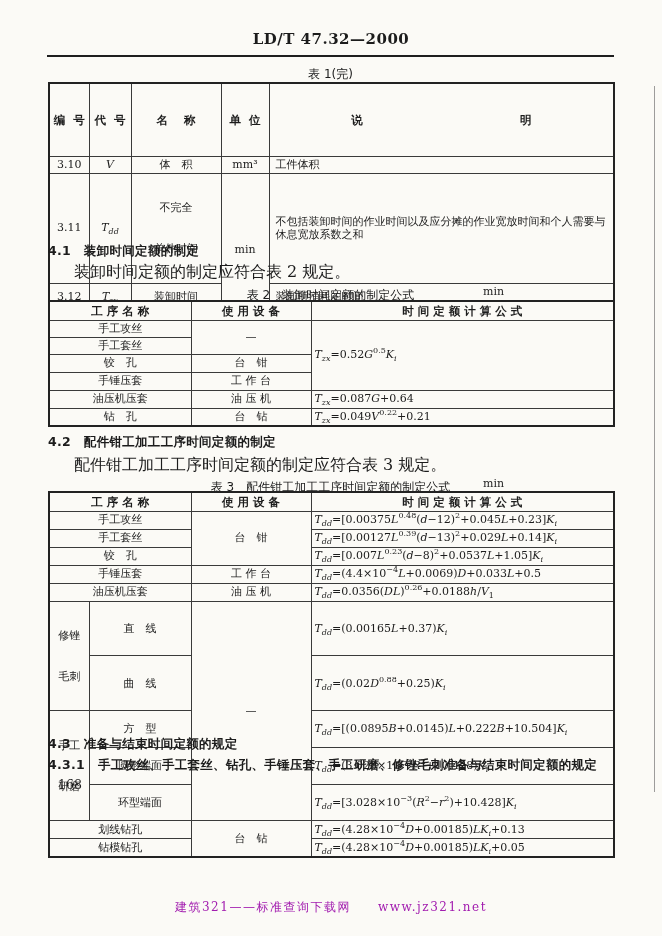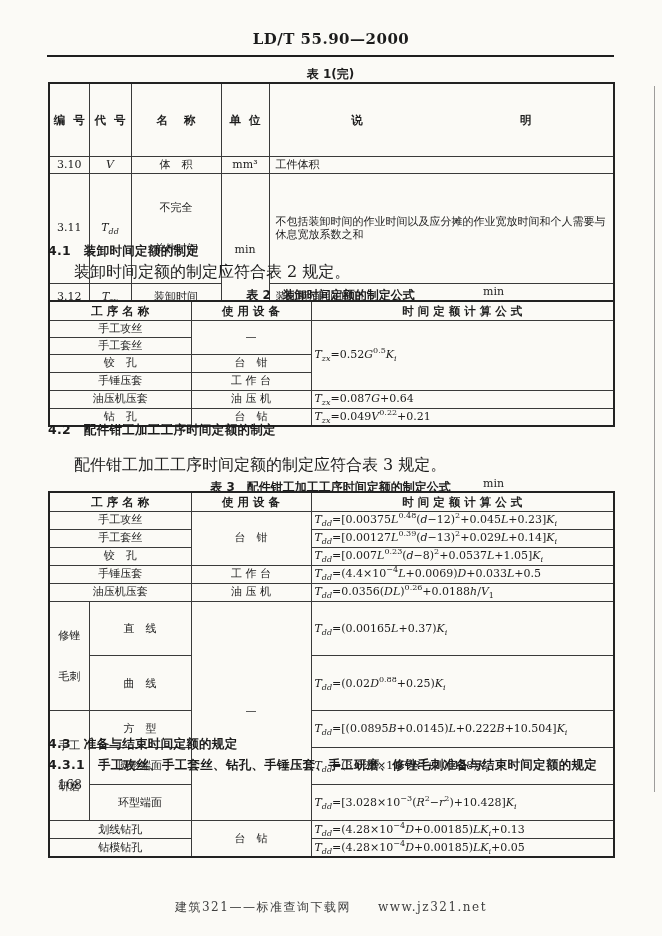--- a/index.html
+++ b/index.html
@@ -3,44 +3,44 @@
 <meta charset="utf-8">
 <style>
   html,body{margin:0;padding:0;background:#888;}
   .page{position:relative;width:662px;height:936px;margin:0 auto;background:#fbfaf6;
         font-family:"DejaVu Serif","Liberation Serif",serif;color:#1c1c1c;overflow:hidden;}
   .abs{position:absolute;}
   .hdr-title{top:30px;left:0;width:662px;text-align:center;font-weight:bold;font-size:15px;letter-spacing:.5px;}
   .hdr-rule{top:55px;left:47px;width:567px;height:2px;background:#1e1e1e;}
   .margin-line{left:654px;top:86px;width:1px;height:706px;background:#6a6a6a;opacity:.65;}
   .cap-wrap{left:48px;width:565px;text-align:center;}
-  .cap{font-weight:bold;font-size:12px;font-family:"DejaVu Sans","Liberation Sans",sans-serif;}
+  .cap{font-weight:normal;font-size:12px;font-family:"DejaVu Sans","Liberation Sans",sans-serif;}
   .cap-unit{position:absolute;left:435px;top:1px;font-weight:normal;font-size:11px;
             font-family:"DejaVu Serif",serif;}
   table{border-collapse:collapse;table-layout:fixed;width:565px;border:2px solid #222;background:#fbfaf6;}
   td{border:1px solid #3a3a3a;font-size:11px;text-align:center;vertical-align:middle;
      padding:0 3px;white-space:pre-wrap;line-height:1.25;}
   .th{font-weight:bold;font-size:11.5px;}
   .fcell{text-align:left;}
   .dcell{text-align:left;padding-left:6px;}
   .note-cell{text-align:left;padding-left:13px;font-size:11px;}
   sup,sub{font-size:8px;line-height:0;}
   .split{display:flex;justify-content:space-around;}
   .sect{font-weight:bold;font-size:12.5px;font-family:"DejaVu Sans","Liberation Sans",sans-serif;letter-spacing:.3px;}
   .btext{font-size:16px;}
   .pagenum{font-size:12.5px;}
-  .watermark{top:899px;left:0;width:662px;text-align:center;font-size:12px;color:#404040;letter-spacing:1.5px;}
+  .watermark{top:899px;left:0;width:662px;text-align:center;font-size:12px;color:#a21caf;letter-spacing:1.5px;}
   .twoline div{line-height:1.2;}
 </style>
 </head>
 <body>
 
 <div class="page">
 
-  <div class="abs hdr-title">LD/T 55.90—2000</div>
+  <div class="abs hdr-title">LD/T 47.32—2000</div>
   <div class="abs hdr-rule"></div>
   <div class="abs margin-line"></div>
 
   <div class="abs cap-wrap" style="top:63px;">
     <span class="cap">表 1(完)</span>
   </div>
 
   <div class="abs" style="top:82px;left:48px;">
     <table>
       <colgroup>
@@ -143,21 +143,21 @@
       </tr>
       <tr style="height:18px">
         <td>钻　孔</td>
         <td>台　钻</td>
         <td class="fcell"><i>T</i><sub><i>z</i><i>x</i></sub>=0.049<i>V</i><sup>0.22</sup>+0.21</td>
       </tr>
     </tbody>
       </table>
   </div>
 
-  <div class="abs sect" style="top:422px;left:48px;">4.2　配件钳工加工工序时间定额的制定</div>
+  <div class="abs sect" style="top:434px;left:48px;">4.2　配件钳工加工工序时间定额的制定</div>
   <div class="abs btext" style="top:455px;left:74px;">配件钳工加工工序时间定额的制定应符合表 3 规定。</div>
 
   <div class="abs cap-wrap" style="top:476px;">
     <span class="cap">表 3　配件钳工加工工序时间定额的制定公式</span>
     <span class="cap-unit">min</span>
   </div>
 
   <div class="abs" style="top:491px;left:48px;">
     <table>
       <colgroup>

